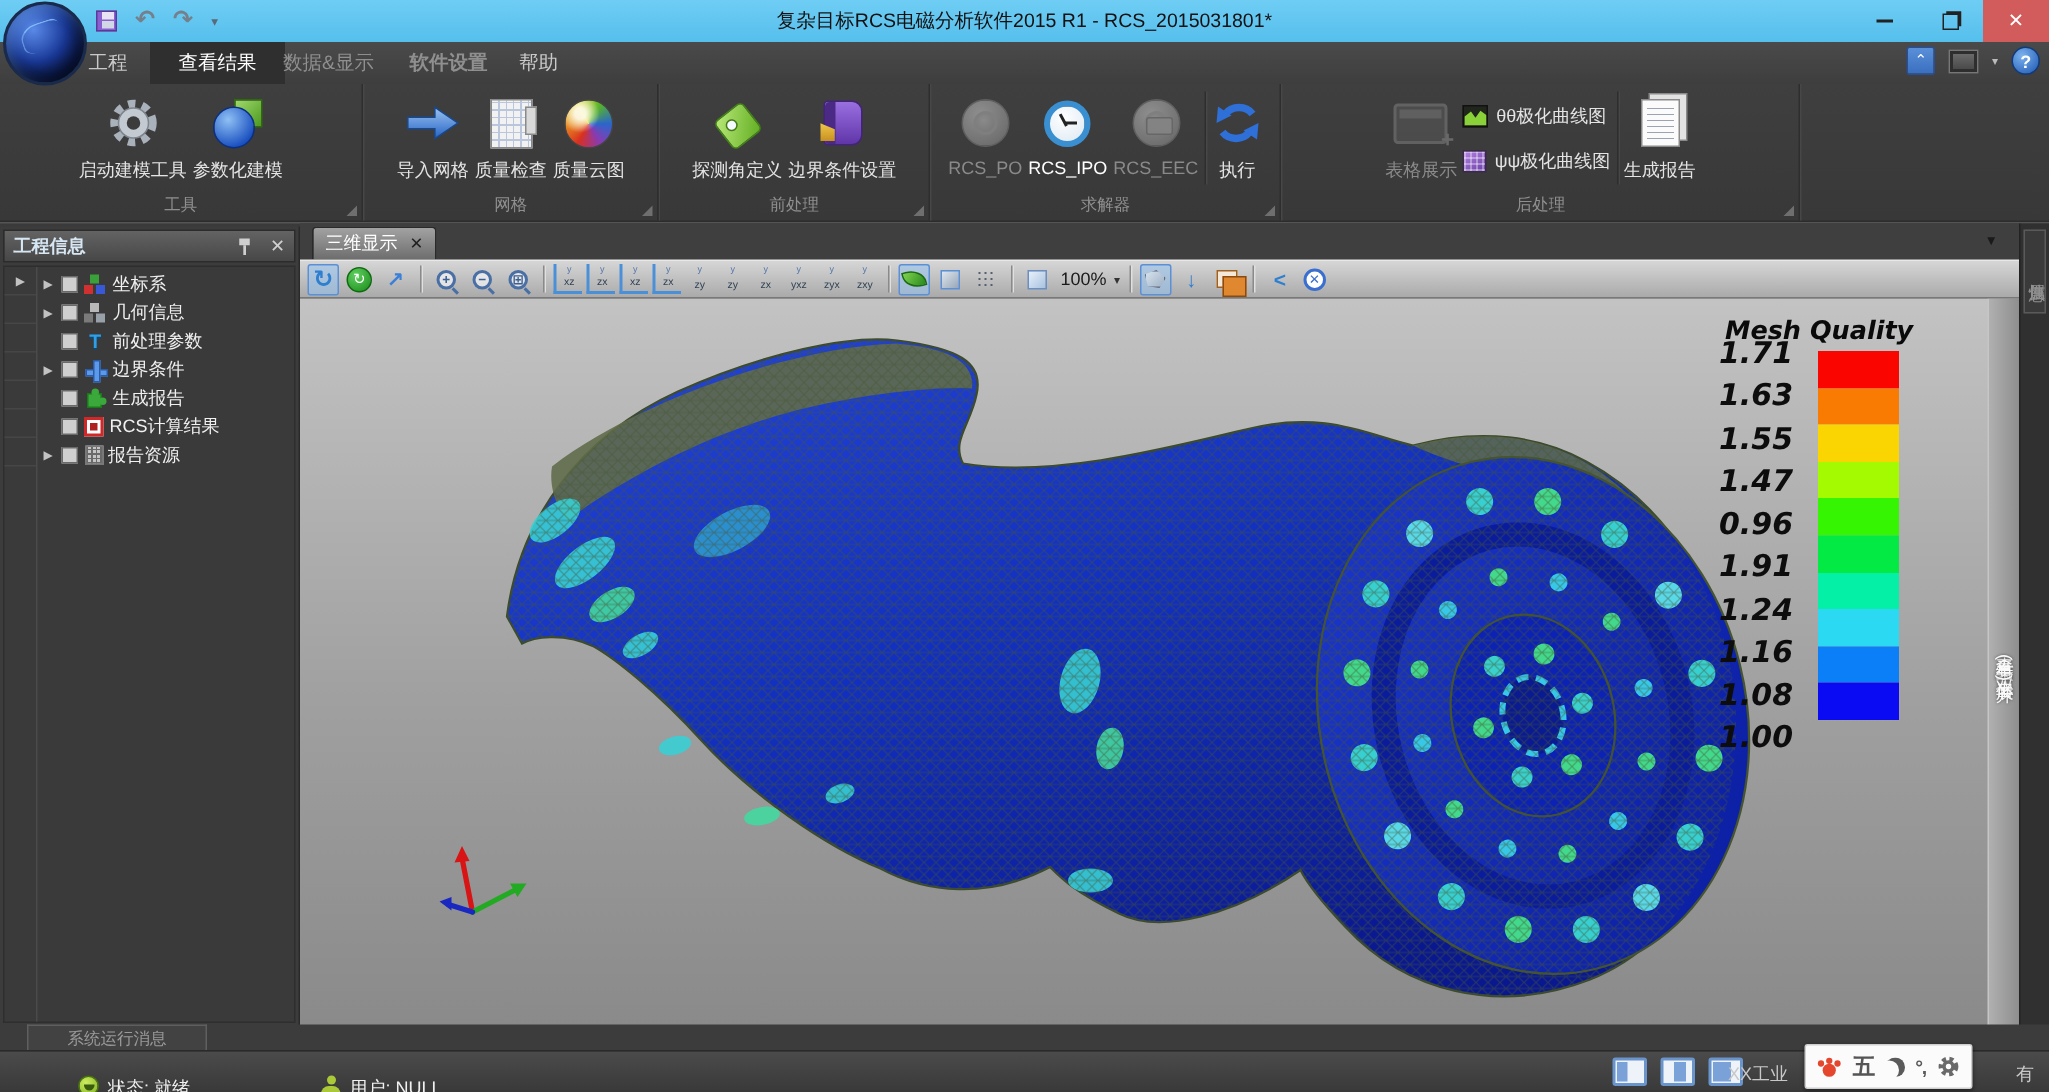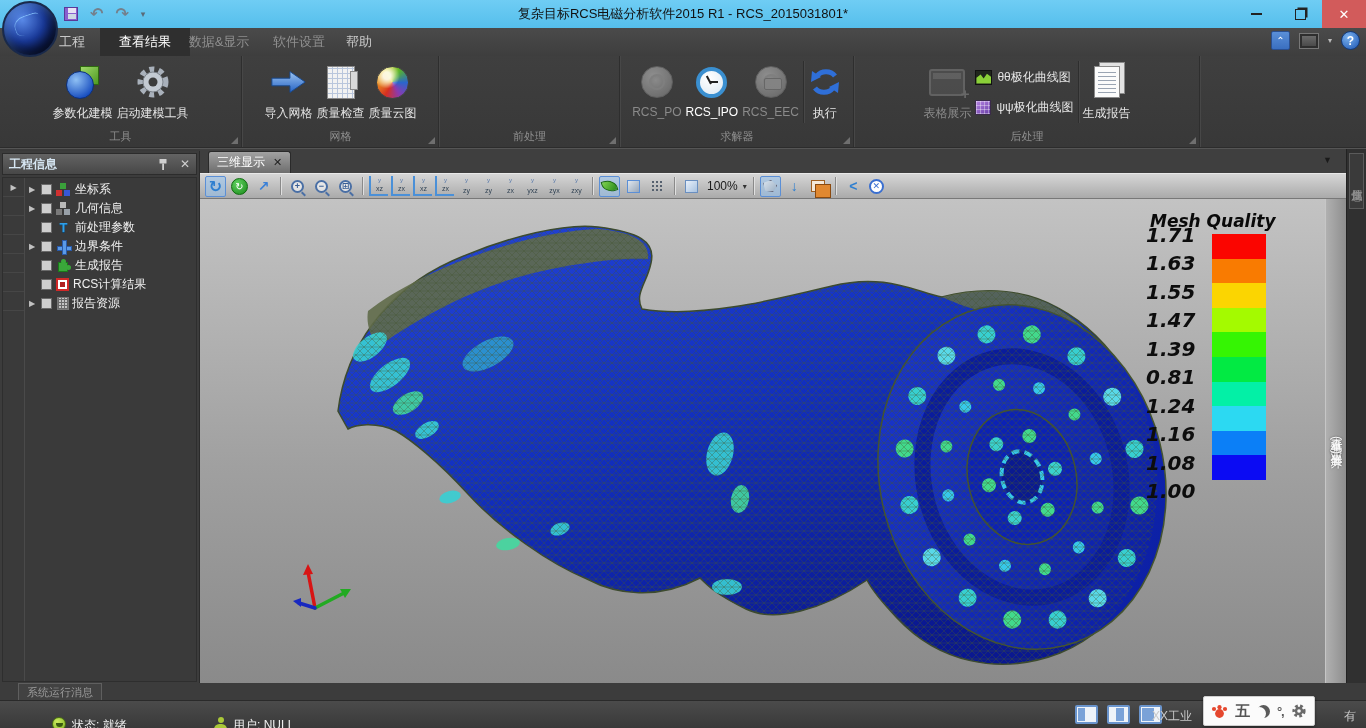--- a/index.html
+++ b/index.html
@@ -234,21 +234,21 @@
     background:linear-gradient(90deg,#b0b0b0,#8e8e8e); border-left:1px solid #c6c6c6;
     display:flex; align-items:center; justify-content:center; }
   .resstrip span { writing-mode:vertical-rl; font-size:12px; color:#fafafa; text-shadow:0 0 2px #4a4a4a; letter-spacing:2px; }
   .rightedge { position:absolute; right:0; top:0; width:20px; height:535px; background:#303030; border-left:1px solid #222; }
   .proptab { position:absolute; left:2px; right:2px; top:4px; height:56px; background:#3a3a3a; border:1px solid #5a5a5a;
     display:flex; align-items:center; justify-content:center; }
   .proptab span { writing-mode:vertical-rl; font-size:11px; color:#909090; }
 
   
   .bstrip { position:absolute; left:0; top:683px; width:1366px; height:17px; background:#3c3c3c; }
-  .msgtab { position:absolute; left:18px; top:0; height:17px; padding:0 8px; border:1px solid #5f5f5f; border-bottom:none;
+  .msgtab { position:absolute; left:18px; top:0; height:17px; padding:0 26px; border:1px solid #5f5f5f; border-bottom:none;
     background:#424242; font-size:11px; color:#9a9a9a; display:flex; align-items:center; }
   .statusbar { position:absolute; left:0; top:700px; width:1366px; height:28px;
     background:linear-gradient(#4b4b4b,#393939); border-top:1px solid #2a2a2a; }
   .stitem { position:absolute; top:16px; height:28px; display:flex; gap:6px; font-size:12px; color:#f0f0f0; }
   .gdot { width:14px; height:14px; border-radius:50%; background:radial-gradient(circle at 35% 30%,#cdeb5e,#7fb224);
     border:1px solid #4a7210; position:relative; }
   .gdot:before { content:""; position:absolute; left:3px; top:5px; width:7px; height:4px; border-radius:0 0 6px 6px; background:#3a5a10; }
   .person { width:13px; height:14px; position:relative; }
   .person:before { content:""; position:absolute; left:3.5px; top:0; width:6px; height:6px; border-radius:50%; background:#aac838; }
   .person:after { content:""; position:absolute; left:0; bottom:0; width:13px; height:7px; border-radius:6px 6px 2px 2px; background:#aac838; }
@@ -284,49 +284,49 @@
       <div class="wbtn close"></div>
     </div>
   </div>
 
   <div class="logo"></div>
 
   <div class="tabrow">
     <div class="rtab" style="left:44px;width:56px;">工程</div>
     <div class="rtab active" style="left:100px;width:90px;">查看结果</div>
     <div class="rtab dim" style="left:176px;width:86px;">数据&amp;显示</div>
-    <div class="rtab dim" style="left:262px;width:74px;">软件设置</div>
+    <div class="rtab dim" style="left:262px;width:74px;font-weight:bold;">软件设置</div>
     <div class="rtab" style="left:336px;width:46px;">帮助</div>
     <div class="tr-icons">
       <span class="chev">⌃</span>
       <span class="monitor"></span>
       <span class="mcaret">▾</span>
       <span class="helpbtn">?</span>
     </div>
   </div>
 
   <div class="ribbon">
 
     <div class="rgroup" style="left:0;width:242px;">
       <div class="rbtns">
         <div class="rbtn">
           <span class="icn">
-              <span class="sphere-cube"></span>
-            </span>
-          <span class="lbl">参数化建模</span>
-        </div>
-        <div class="rbtn">
-          <span class="icn">
             <svg width="38" height="38">
                 <circle cx="19" cy="19" r="12" fill="none" stroke="#a9b1bb" stroke-width="7" stroke-dasharray="4.6 4.2"></circle>
                 <circle cx="19" cy="19" r="10" fill="#c3cad2" stroke="#7e858d"></circle>
                 <circle cx="19" cy="19" r="4.5" fill="#3c3c3c"></circle>
               </svg>
           </span>
           <span class="lbl">启动建模工具</span>
+        </div>
+        <div class="rbtn">
+          <span class="icn">
+              <span class="sphere-cube"></span>
+            </span>
+          <span class="lbl">参数化建模</span>
         </div>
       </div>
       <div class="glabel">工具</div>
       <div class="gcorner"></div>
     </div>
 
     <div class="rgroup" style="left:243px;width:196px;">
       <div class="rbtns">
         <div class="rbtn">
           <span class="icn">
@@ -353,20 +353,34 @@
               <span class="qcloud"></span>
             </span>
           <span class="lbl">质量云图</span>
         </div>
       </div>
       <div class="glabel">网格</div>
       <div class="gcorner"></div>
     </div>
 
     <div class="rgroup" style="left:440px;width:180px;">
+      <div class="rbtns">
+        <div class="rbtn">
+          <span class="icn">
+              <span class="tag"></span>
+            </span>
+          <span class="lbl">探测角定义</span>
+        </div>
+        <div class="rbtn">
+          <span class="icn">
+              <span class="book"></span>
+            </span>
+          <span class="lbl">边界条件设置</span>
+        </div>
+      </div>
       <div class="glabel">前处理</div>
       <div class="gcorner"></div>
     </div>
 
     <div class="rgroup" style="left:621px;width:233px;">
       <div class="rbtns">
         <div class="rbtn disabled">
           <span class="icn">
               <span class="solv"></span>
             </span>
@@ -686,22 +700,22 @@
         </svg>
 
         <div class="legend">
           <div class="ltitle">Mesh Quality</div>
           <div class="lbody">
             <div class="lvals">
               <div>1.71</div>
               <div>1.63</div>
               <div>1.55</div>
               <div>1.47</div>
-              <div>1.39</div>
-              <div>0.81</div>
+              <div>0.96</div>
+              <div>1.91</div>
               <div>1.24</div>
               <div>1.16</div>
               <div>1.08</div>
               <div>1.00</div>
             </div>
             <div class="lbar">
               <div style="background: rgb(251, 5, 0);"></div>
               <div style="background: rgb(249, 123, 1);"></div>
               <div style="background: rgb(251, 213, 1);"></div>
               <div style="background: rgb(164, 250, 0);"></div>

